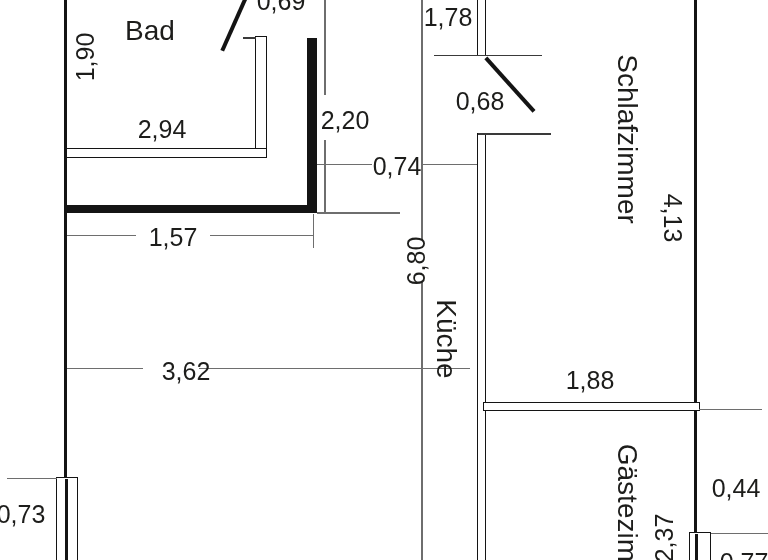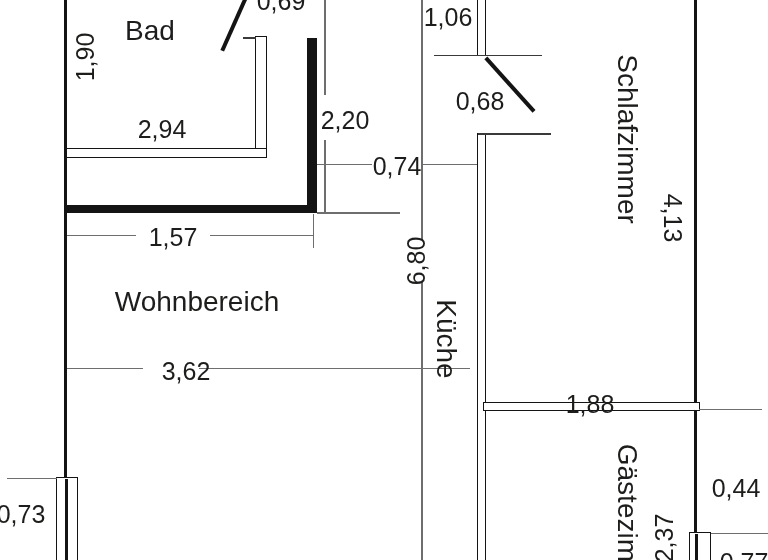--- a/index.html
+++ b/index.html
@@ -59,35 +59,34 @@
   <div class="ln" style="left:313px;top:214px;width:1.4px;height:34px;"></div>
   <div class="ln" style="left:67px;top:234.8px;width:69px;height:1.4px;"></div>
   <div class="ln" style="left:210px;top:234.8px;width:103px;height:1.4px;"></div>
   <div class="ln" style="left:67px;top:368px;width:76px;height:1.4px;"></div>
   <div class="ln" style="left:199px;top:368px;width:271px;height:1.4px;"></div>
   <div class="ln" style="left:7px;top:478px;width:50px;height:1.4px;"></div>
   <div class="ln" style="left:699px;top:409px;width:63px;height:1.4px;"></div>
   <div class="ln" style="left:711px;top:533px;width:57px;height:1.4px;"></div>
 
   <div class="t room" style="left:150px;top:31px;">Bad</div>
-  <div class="t room" style="left:197px;top:302px;">Wohnbereich</div>
   <div class="t room r90" style="left:446px;top:339px;">Küche</div>
   <div class="t room r90" style="left:627px;top:139px;">Schlafzimmer</div>
   <div class="t room r90" style="left:627px;top:527px;">Gästezimmer</div>
 
   <div class="t dim rm90" style="left:85px;top:57px;">1,90</div>
   <div class="t dim" style="left:281px;top:1px;">0,69</div>
   <div class="t dim" style="left:162px;top:129px;">2,94</div>
   <div class="t dim" style="left:345px;top:120px;">2,20</div>
   <div class="t dim" style="left:397px;top:166px;">0,74</div>
   <div class="t dim" style="left:173px;top:237px;">1,57</div>
-  <div class="t dim" style="left:448px;top:17px;">1,06</div>
+  <div class="t dim" style="left:448px;top:17px;">1,78</div>
   <div class="t dim" style="left:480px;top:101px;">0,68</div>
   <div class="t dim rm90" style="left:416px;top:261px;">6,80</div>
   <div class="t dim" style="left:170px;top:371px;margin-left:16px;">3,62</div>
-  <div class="t dim" style="left:590px;top:380px;margin-top:24px;">1,88</div>
+  <div class="t dim" style="left:590px;top:380px;">1,88</div>
   <div class="t dim r90" style="left:672px;top:218px;">4,13</div>
   <div class="t dim" style="left:21px;top:514px;">0,73</div>
   <div class="t dim" style="left:736px;top:488px;">0,44</div>
   <div class="t dim rm90" style="left:664px;top:538px;">2,37</div>
   <div class="t dim" style="left:744px;top:562px;">0,77</div>
 
 </div>
 
 </body></html>

